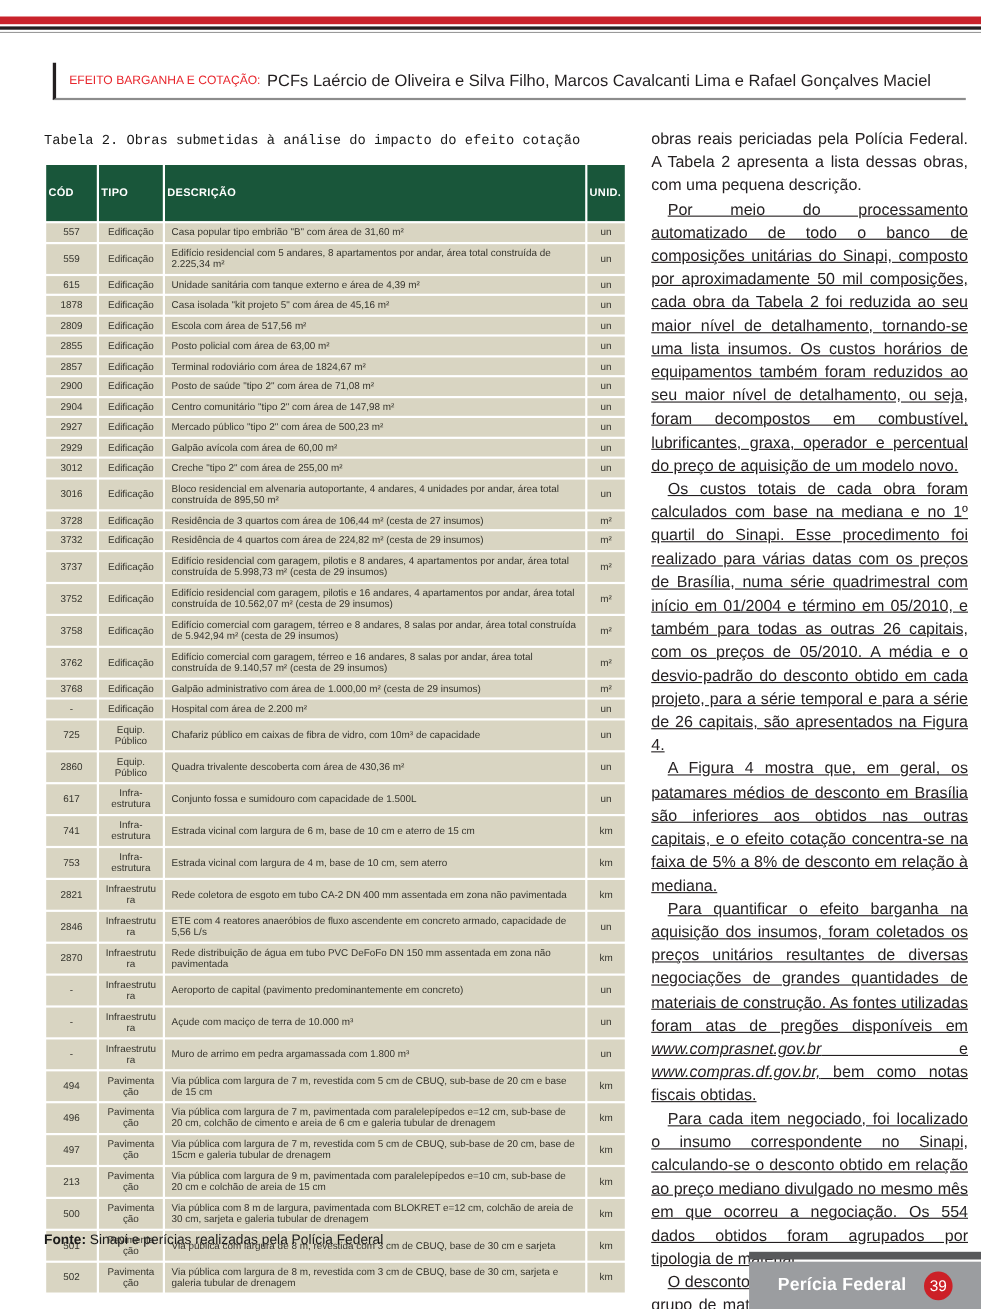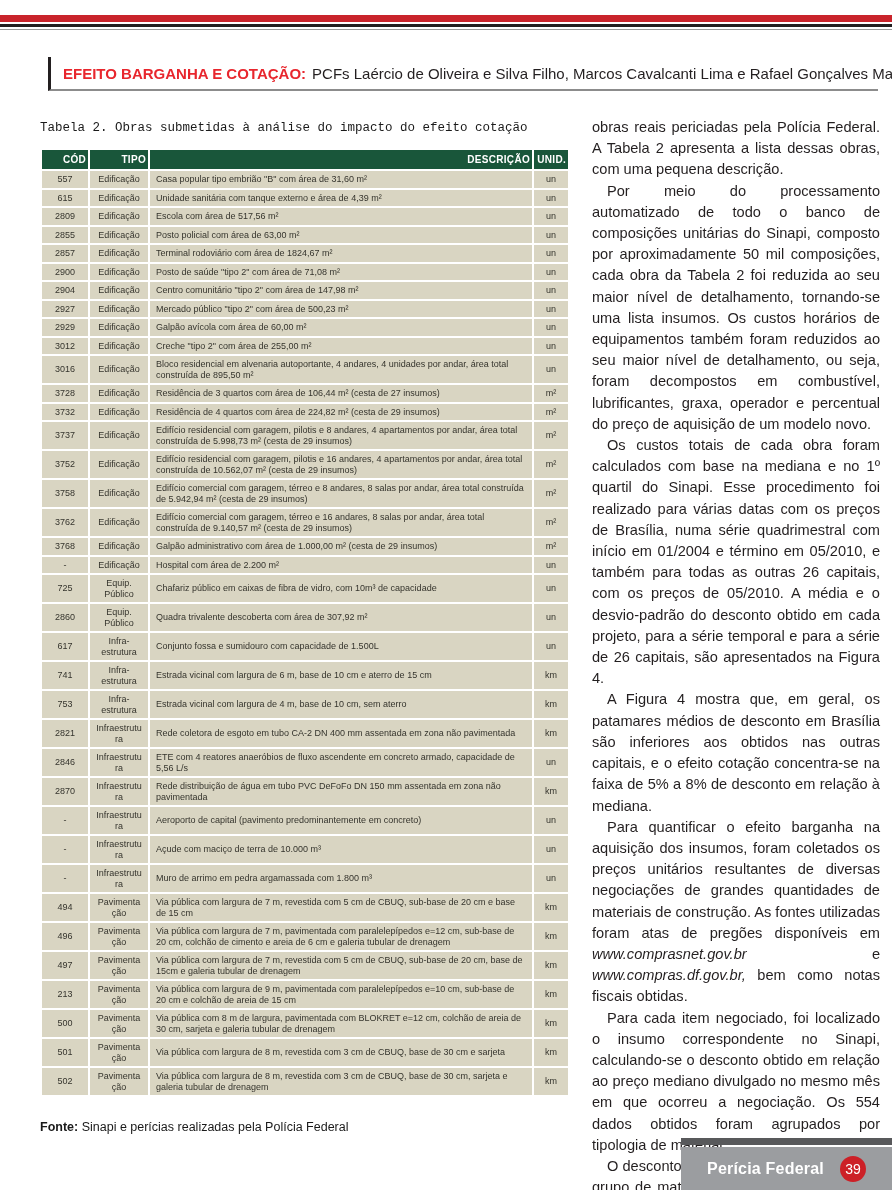--- a/index.html
+++ b/index.html
@@ -12,50 +12,50 @@
   .stripe-red   { position:absolute; top:15px; left:0; width:892px; height:7px; background:#c9232b; }
   .stripe-black { position:absolute; top:24px; left:0; width:892px; height:3px; background:#231f20; }
   .stripe-gray  { position:absolute; top:29px; left:0; width:892px; height:1px; background:#9a9a9a; }
 
   
   .article-header {
     position:absolute; left:48px; top:57px; width:830px; height:34px;
     border-left:3px solid #231f20; border-bottom:2px solid #8c8c8c;
     display:flex; align-items:center; padding-left:12px; box-sizing:border-box;
   }
-  .kicker  { color:#e8262d; font-weight:bold; font-size:15px; white-space:nowrap; }
+  .kicker  { color:#e8262d; font-weight:normal; font-size:11px; white-space:nowrap; }
   .authors { color:#231f20; font-size:15px; margin-left:6px; white-space:nowrap; }
 
   
   .table-caption { position:absolute; left:40px; top:121px; font-size:12.5px; color:#1a1a1a;font-family:Liberation Mono, monospace; }
   .table-wrap { position:absolute; left:40px; top:148px; width:528px; }
   table.obras { width:528px; border-collapse:separate; border-spacing:2px; table-layout:fixed; }
   table.obras thead th {
     background:#19563a; color:#ffffff; font-size:10px; font-weight:bold;
-    padding:4px 2px; text-align:right; letter-spacing:0.3px;
+    padding:20px 2px; text-align:left; letter-spacing:0.3px;
   }
   table.obras tbody td {
     background:#d9d5c2; font-size:9px; line-height:10.5px; color:#35342d;
     padding:3px 6px; vertical-align:middle; word-wrap:break-word;
   }
   td.col-cod, th.col-cod   { text-align:center; }
   td.col-tipo, th.col-tipo { text-align:center; }
   td.col-desc              { text-align:left; }
   td.col-unid, th.col-unid { text-align:center; }
 
   .table-source { position:absolute; left:40px; top:1120px; font-size:12.5px; color:#1a1a1a; }
   .table-source .src-label { font-weight:bold; }
 
   
   .article-column {
     position:absolute; left:592px; top:117px; width:288px;
     text-align:justify; font-size:14.6px; line-height:21.2px; color:#231f20;
   }
   .article-column p { margin:0; }
-  .article-column p.indent { text-indent:15px; }
+  .article-column p.indent { text-indent:15px;text-decoration:underline; }
   .it { font-style:italic; }
 
   
   .footer-topstrip { position:absolute; left:681px; top:1138px; width:211px; height:7px; background:#58595b; }
   .footer-bar {
     position:absolute; left:681px; top:1147px; width:211px; height:43px; background:#9b9da0;
     display:flex; align-items:center; justify-content:center; gap:16px; box-sizing:border-box;
   }
   .footer-brand { color:#ffffff; font-weight:bold; font-size:16px; letter-spacing:0.2px; }
   .page-badge {
@@ -97,23 +97,35 @@
         </tr>
       </thead>
       <tbody>
           <tr>
             <td class="col-cod">557</td>
             <td class="col-tipo">Edificação</td>
             <td class="col-desc">Casa popular tipo embrião "B" com área de 31,60 m²</td>
             <td class="col-unid">un</td>
           </tr>
           <tr>
+            <td class="col-cod">559</td>
+            <td class="col-tipo">Edificação</td>
+            <td class="col-desc">Edifício residencial com 5 andares, 8 apartamentos por andar, área total construída de 2.225,34 m²</td>
+            <td class="col-unid">un</td>
+          </tr>
+          <tr>
             <td class="col-cod">615</td>
             <td class="col-tipo">Edificação</td>
             <td class="col-desc">Unidade sanitária com tanque externo e área de 4,39 m²</td>
+            <td class="col-unid">un</td>
+          </tr>
+          <tr>
+            <td class="col-cod">1878</td>
+            <td class="col-tipo">Edificação</td>
+            <td class="col-desc">Casa isolada "kit projeto 5" com área de 45,16 m²</td>
             <td class="col-unid">un</td>
           </tr>
           <tr>
             <td class="col-cod">2809</td>
             <td class="col-tipo">Edificação</td>
             <td class="col-desc">Escola com área de 517,56 m²</td>
             <td class="col-unid">un</td>
           </tr>
           <tr>
             <td class="col-cod">2855</td>
@@ -213,21 +225,21 @@
           </tr>
           <tr>
             <td class="col-cod">725</td>
             <td class="col-tipo">Equip. Público</td>
             <td class="col-desc">Chafariz público em caixas de fibra de vidro, com 10m³ de capacidade</td>
             <td class="col-unid">un</td>
           </tr>
           <tr>
             <td class="col-cod">2860</td>
             <td class="col-tipo">Equip. Público</td>
-            <td class="col-desc">Quadra trivalente descoberta com área de 307,92 m²</td>
+            <td class="col-desc">Quadra trivalente descoberta com área de 430,36 m²</td>
             <td class="col-unid">un</td>
           </tr>
           <tr>
             <td class="col-cod">617</td>
             <td class="col-tipo">Infra-estrutura</td>
             <td class="col-desc">Conjunto fossa e sumidouro com capacidade de 1.500L</td>
             <td class="col-unid">un</td>
           </tr>
           <tr>
             <td class="col-cod">741</td>

